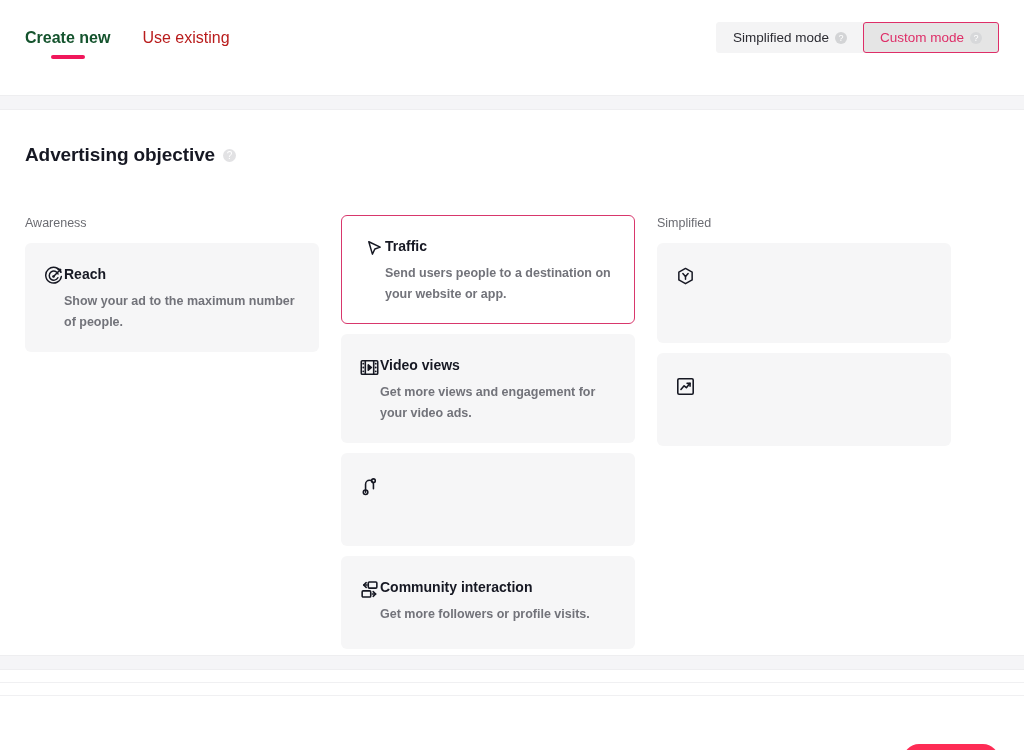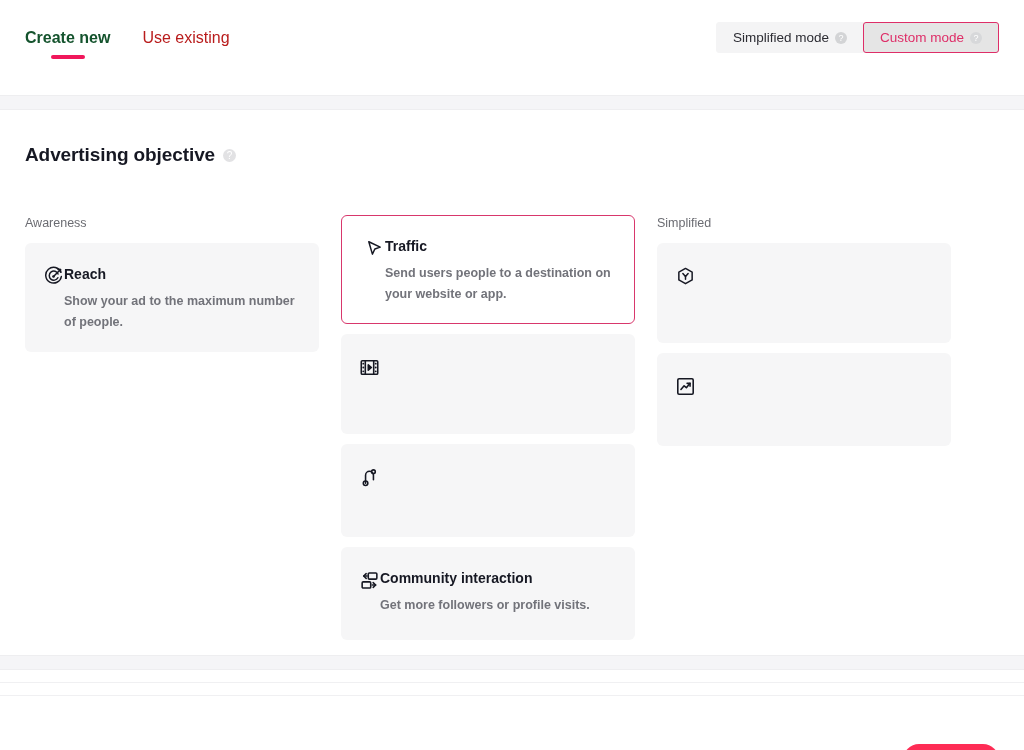--- a/index.html
+++ b/index.html
@@ -320,20 +320,26 @@
 
       <div class="card h-tall">
         <span class="card-icon">
           <svg width="21" height="21" viewBox="0 0 24 24" fill="none" stroke="#161823" stroke-width="1.8" stroke-linejoin="round" stroke-linecap="round">
             <rect x="2.6" y="4.3" width="18.8" height="15.4" rx="1.2"></rect>
             <path d="M7.2 4.3 V19.7 M16.8 4.3 V19.7"></path>
             <path d="M4.9 7.6 h0.01 M4.9 12 h0.01 M4.9 16.4 h0.01 M19.1 7.6 h0.01 M19.1 12 h0.01 M19.1 16.4 h0.01" stroke-width="2.2"></path>
             <path d="M10.6 9 L14.2 12 L10.6 15 Z" fill="#161823"></path>
           </svg>
         </span>
+        <div class="card-body">
+          <div class="card-title">
+            <span>Video views</span>
+          </div>
+          <p class="card-desc">Get more views and engagement for your video ads.</p>
+        </div>
       </div>
 
       <div class="card h-short">
         <span class="card-icon">
           <svg width="21" height="21" viewBox="0 0 24 24" fill="none" stroke="#161823" stroke-width="1.8" stroke-linecap="round" stroke-linejoin="round">
             <path d="M7.5 18.6 V9.4 a4.5 4.5 0 0 1 9 0 V14.6"></path>
             <circle cx="7.5" cy="18.6" r="2.6"></circle>
             <circle cx="16.5" cy="5.4" r="2.1"></circle>
           </svg>
         </span>

